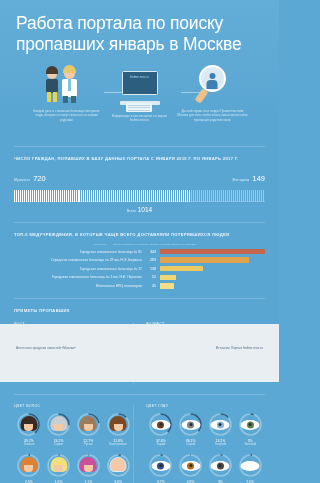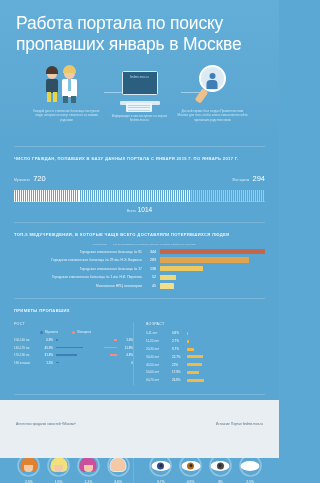--- a/index.html
+++ b/index.html
@@ -4,21 +4,21 @@
 <style>
   * { box-sizing: border-box; margin: 0; padding: 0; }
   body {
     width: 279px; height: 483px;
     font-family: "Liberation Sans", sans-serif;
     background: #5ba8d4;
     overflow: hidden;
     position: relative;
   }
   .page {
-    width: 279px; height: 458px;
+    width: 279px; height: 382px;
     background: linear-gradient(180deg, #63aed8 0%, #5aa6d2 30%, #5aa6d2 88%, #e8eef2 88%, #e8eef2 100%);
     position: relative;
   }
   
   .header { padding: 13px 16px 0 16px; }
   .title {
     font-size: 17.5px; line-height: 21px; color: #ffffff;
     font-weight: 300; letter-spacing: -0.2px;
   }
   .hero {
@@ -222,21 +222,21 @@
 
   <div class="divider"></div>
 
   <div class="sec">
     <div class="sec-title">Число граждан, попавших в базу данных портала с января 2015 г. по январь 2017 г.</div>
     <div class="gender-head">
       <div>
         <span class="gender-lab">Мужчины</span><span class="gender-num">720</span>
       </div>
       <div>
-        <span class="gender-lab">Женщины</span><span class="gender-num">294</span>
+        <span class="gender-lab">Женщины</span><span class="gender-num">149</span>
       </div>
     </div>
     <div class="comb">
       <div class="comb-seg" id="comb-male">
           <div class="tick t-m"></div>
           <div class="tick t-m"></div>
           <div class="tick t-m"></div>
           <div class="tick t-m"></div>
           <div class="tick t-m"></div>
           <div class="tick t-m"></div>

